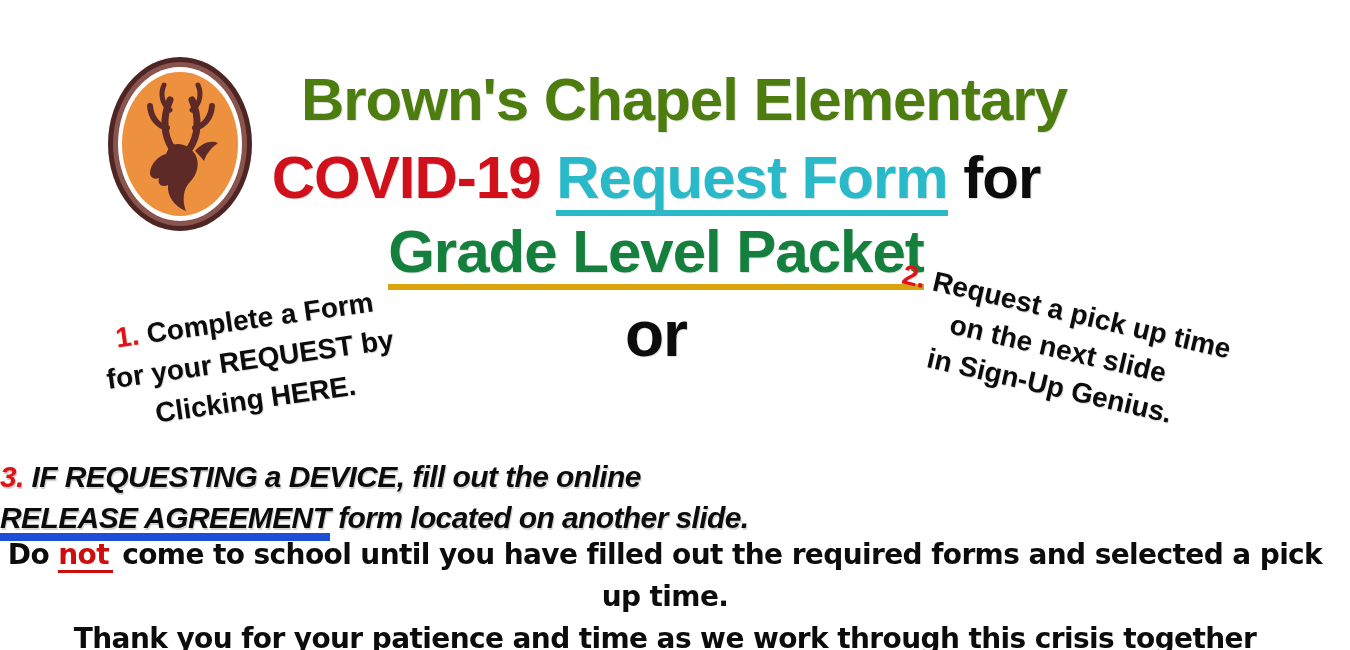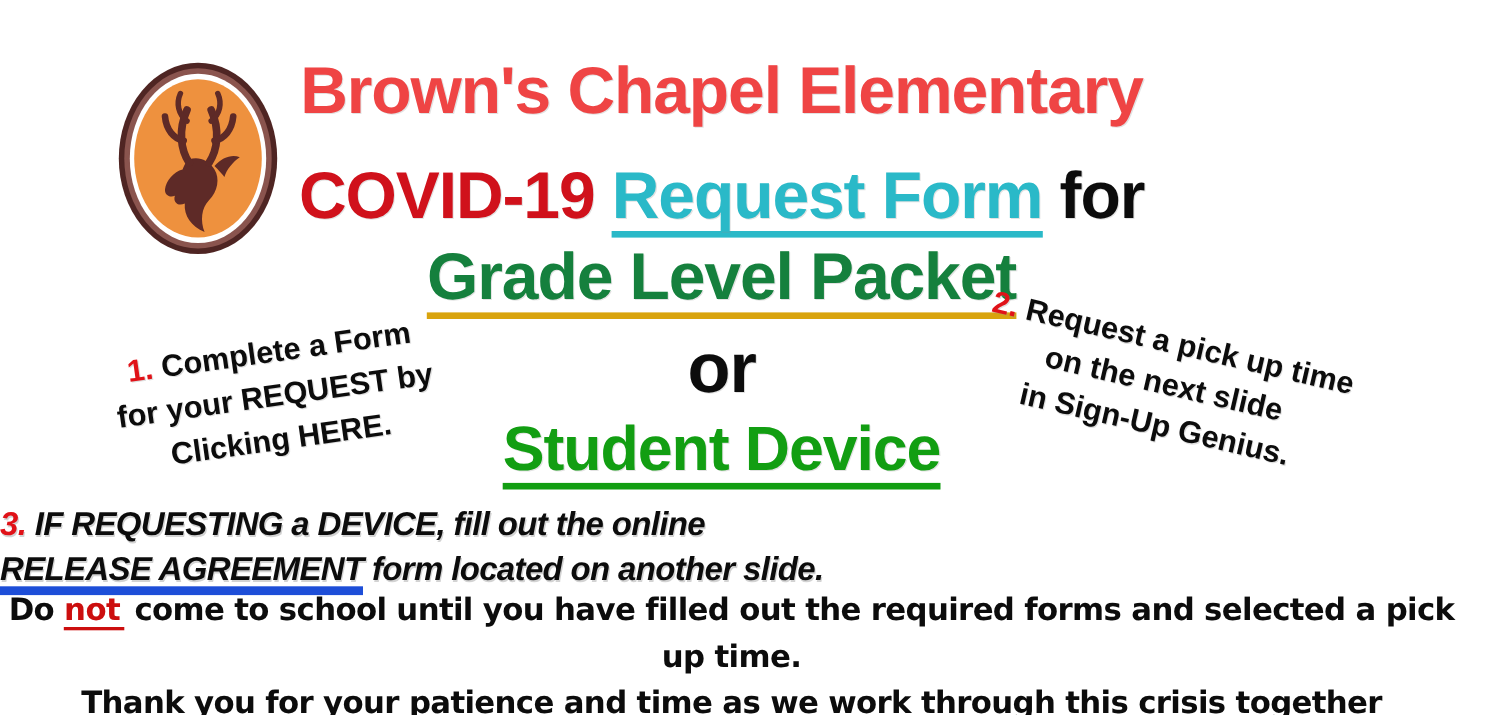--- a/index.html
+++ b/index.html
@@ -8,21 +8,21 @@
     overflow:hidden;font-family:"Liberation Sans",sans-serif;
   }
   
   .logo{position:absolute;left:106px;top:56px;width:148px;height:176px;}
   
   .hline{
     position:absolute;left:0;width:1312px;text-align:center;
     font-weight:bold;line-height:1;letter-spacing:-1px;white-space:nowrap;
     text-shadow:1px 1px 0 rgba(140,140,140,0.25);
   }
-  .h-school{top:53px;font-size:60px;color:#ef4444;}
+  .h-school{top:70px;font-size:60px;color:#4d7c0f;padding-left:28px;}
   .h-covidline{top:148px;font-size:60px;color:#0c0c0c;}
   .h-grade{top:222px;font-size:60px;}
   .h-or{top:302px;font-size:64px;color:#0c0c0c;}
   .h-device{top:380px;font-size:57px;}
   .covid{color:#D0111B;}
   .for-word{color:#0c0c0c;}
   .ul-link{
     display:inline-block;line-height:0.98;padding-bottom:2px;
     text-decoration:none;cursor:pointer;text-align:right;
   }
@@ -89,23 +89,20 @@
     <a class="ul-link link-teal">Request Form</a>
     <span class="for-word">for</span>
   </div>
 
   <div class="hline h-grade">
     <a class="ul-link link-gold">Grade Level Packet</a>
   </div>
 
   <div class="hline h-or">or</div>
 
-  <div class="hline h-device">
-    <a class="ul-link link-green">Student Device</a>
-  </div>
 
   <div class="note note1">
     <div><span class="num">1.</span> <span>Complete a Form</span></div>
     <div>for your REQUEST by</div>
     <div>Clicking HERE.</div>
   </div>
 
   <div class="note note2">
     <div><span class="num">2.</span> <span>Request a pick up time</span></div>
     <div>on the next slide</div>

